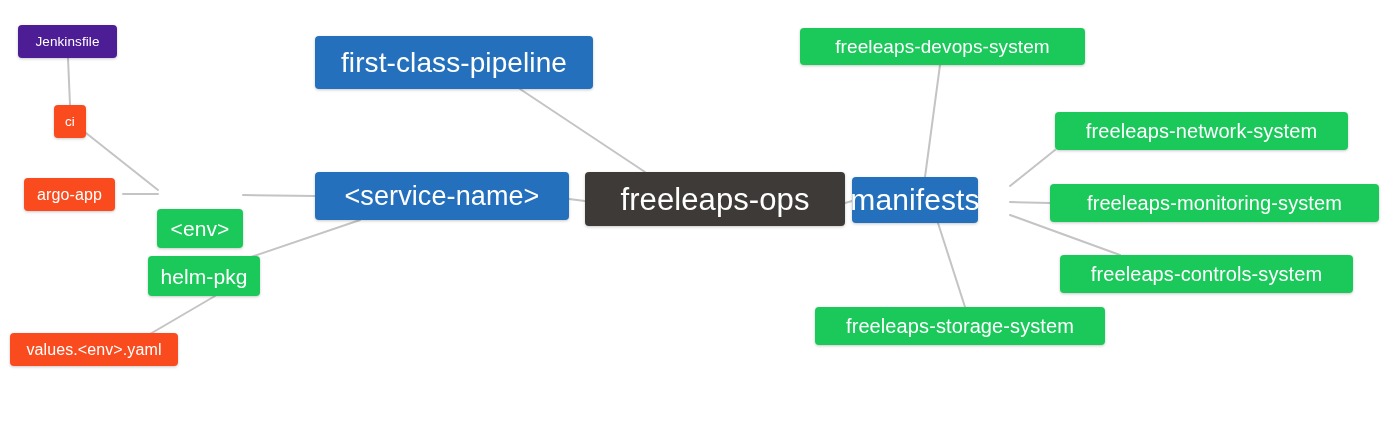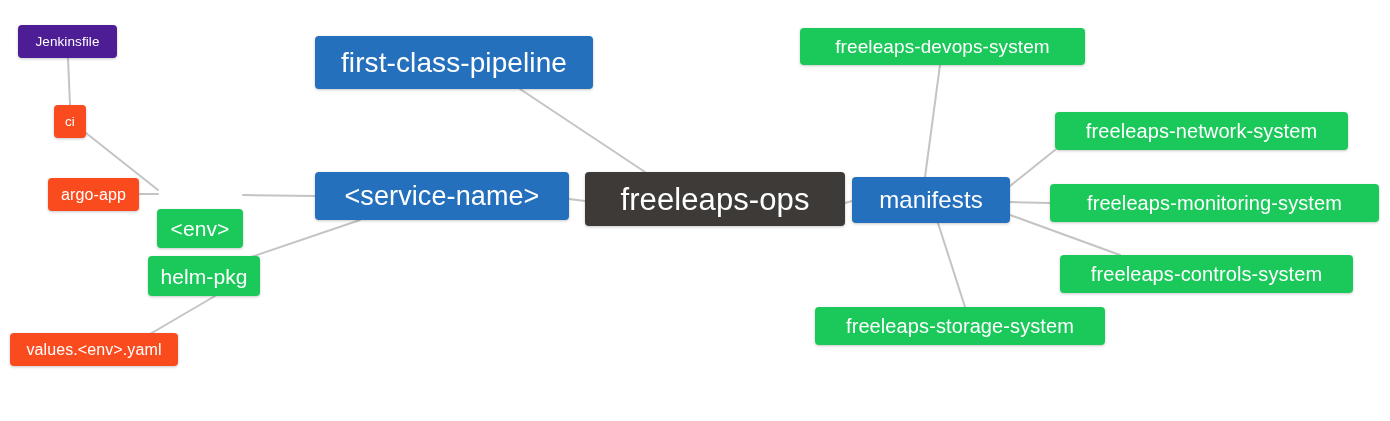--- a/index.html
+++ b/index.html
@@ -43,28 +43,28 @@
   
   .c-orange { background:#4c1d95; }
   .c-red    { background:#FA4B1E; }
   .c-green  { background:#1BC95B; }
   .c-blue   { background:#2470BC; }
   .c-dark   { background:#3E3A37; }
 
   
   .n-jenkinsfile        { left:18px;   top:25px;  width:99px;  height:33px; font-size:13.5px; }
   .n-ci                 { left:54px;   top:105px; width:32px;  height:33px; font-size:13.5px; }
-  .n-argo-app           { left:48px;   top:178px; width:91px;  height:33px; font-size:16px;   }
+  .n-argo-app           { left:24px;   top:178px; width:91px;  height:33px; font-size:16px;   }
   .n-env                { left:157px;  top:175px; width:86px;  height:39px; font-size:21px;margin-top:34px;   }
   .n-helm-pkg           { left:148px;  top:256px; width:112px; height:40px; font-size:21px;   }
   .n-values-yaml        { left:10px;   top:333px; width:168px; height:33px; font-size:16px;   }
   .n-first-class        { left:315px;  top:36px;  width:278px; height:53px; font-size:28px;   }
   .n-service-name       { left:315px;  top:172px; width:254px; height:48px; font-size:27px;   }
   .n-freeleaps-ops      { left:585px;  top:172px; width:260px; height:54px; font-size:31px;   }
-  .n-manifests          { left:852px;  top:177px; width:158px; height:46px; font-size:24px;   }
+  .n-manifests          { left:852px;  top:177px; width:126px; height:46px; font-size:30px;   }
   .n-devops-system      { left:800px;  top:28px;  width:285px; height:37px; font-size:19px;   }
   .n-network-system     { left:1055px; top:112px; width:293px; height:38px; font-size:20px;   }
   .n-monitoring-system  { left:1050px; top:184px; width:329px; height:38px; font-size:20px;   }
   .n-controls-system    { left:1060px; top:255px; width:293px; height:38px; font-size:20px;   }
   .n-storage-system     { left:815px;  top:307px; width:290px; height:38px; font-size:20px;   }
 </style>
 </head>
 <body>
 
 <div id="canvas">

